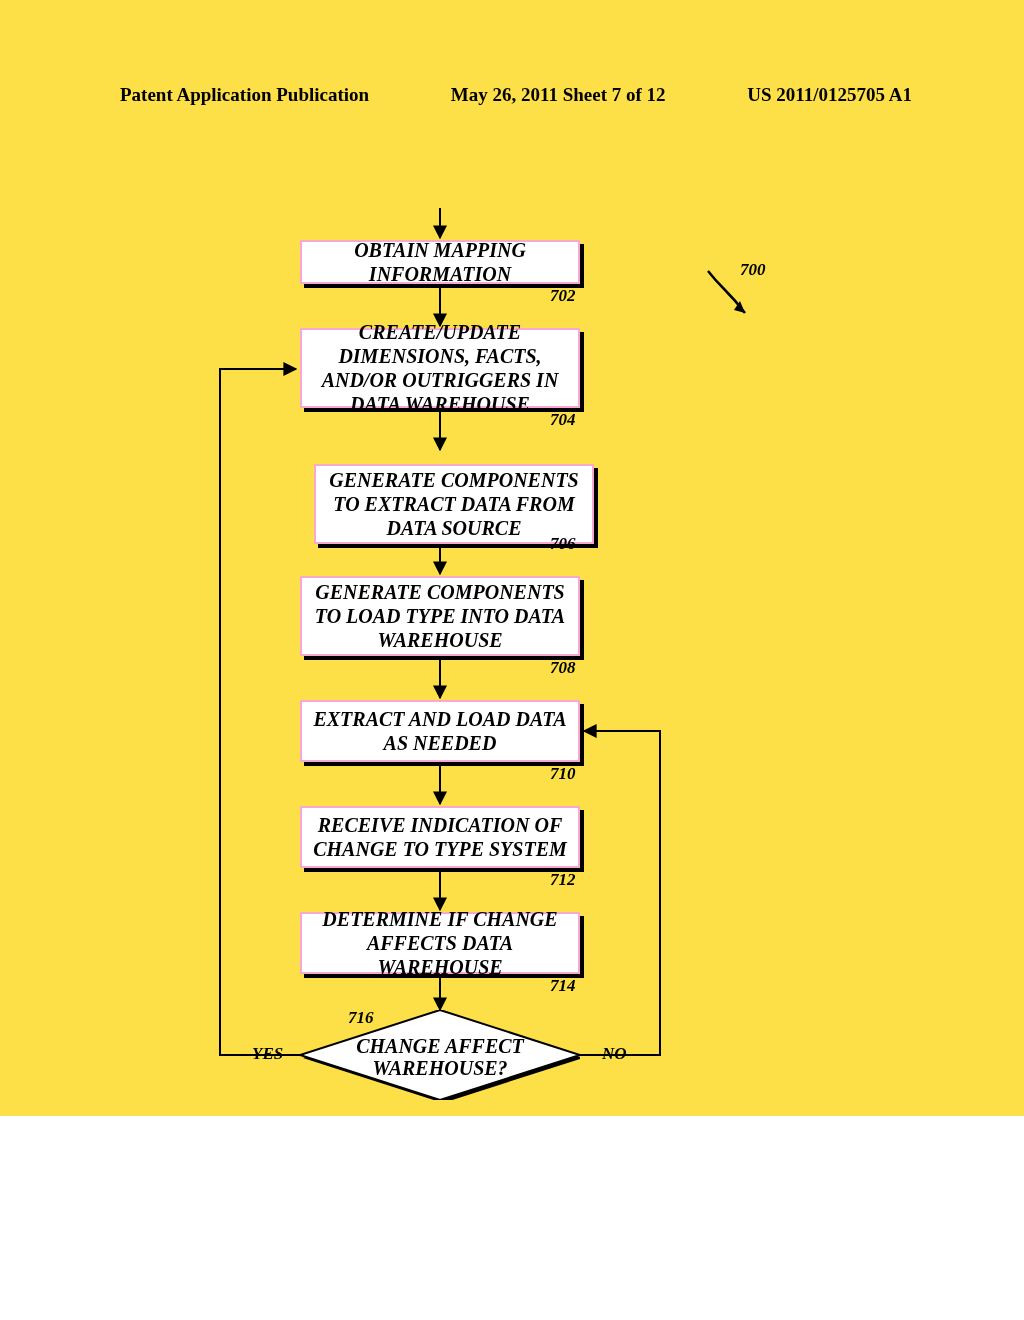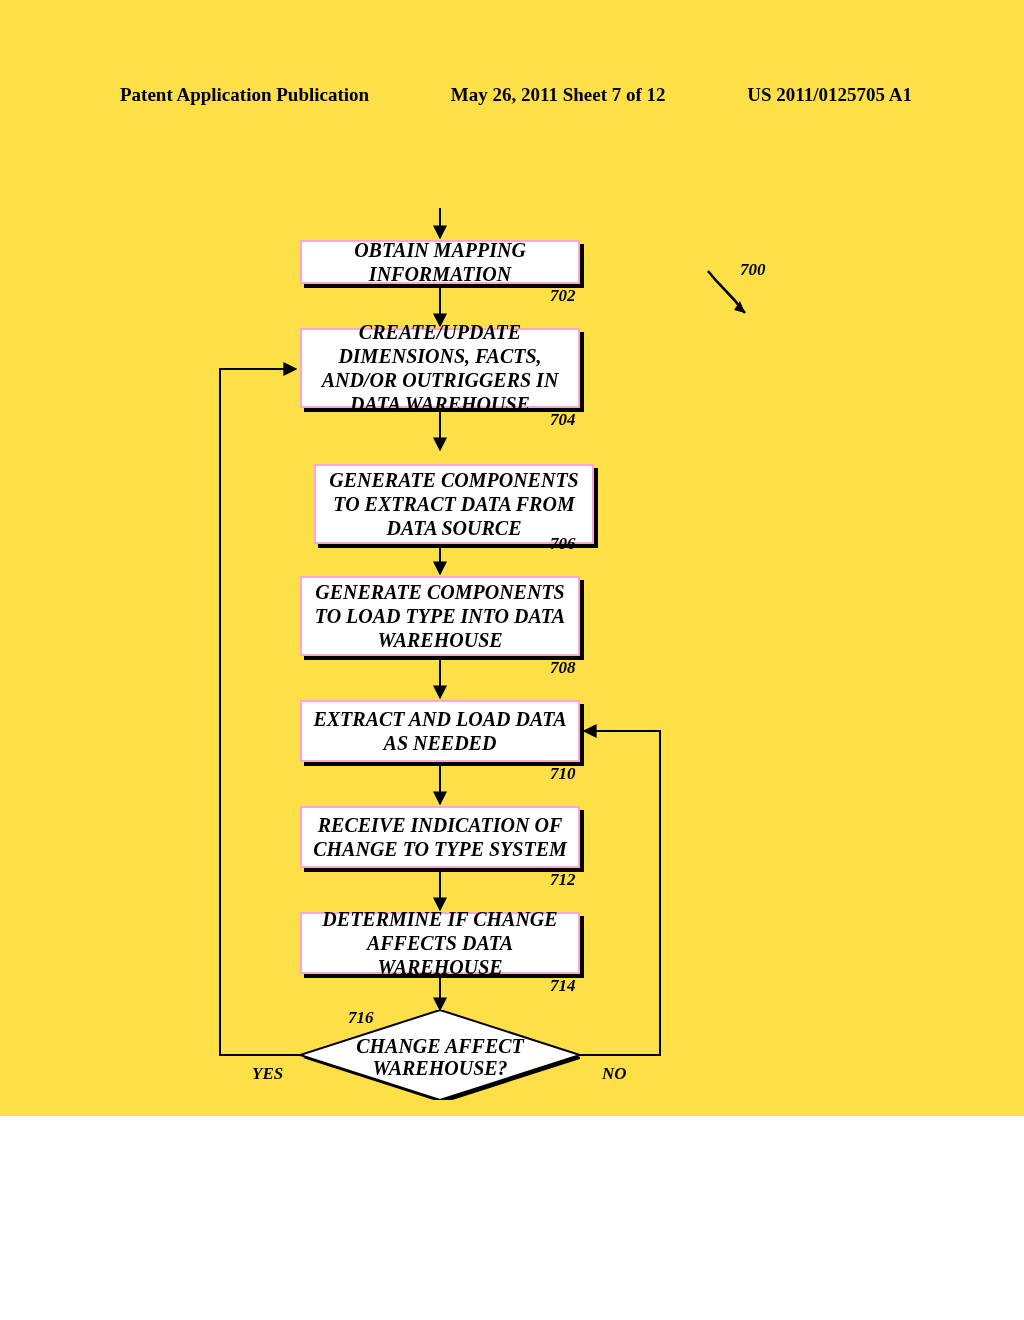--- a/index.html
+++ b/index.html
@@ -97,21 +97,20 @@
     font-weight: bold;
     font-size: 20px;
     line-height: 1.1;
     padding-top: 4px;
   }
   .yn {
     position: absolute;
     font-style: italic;
     font-weight: bold;
     font-size: 17px;
-    margin-top: 20px;
   }
   .figcaption {
     position: absolute;
     top: 1176px;
     left: 0; right: 0;
     text-align: center;
     font-family: "Georgia", "Times New Roman", serif;
     font-style: italic;
     font-weight: bold;
     font-size: 34px;

